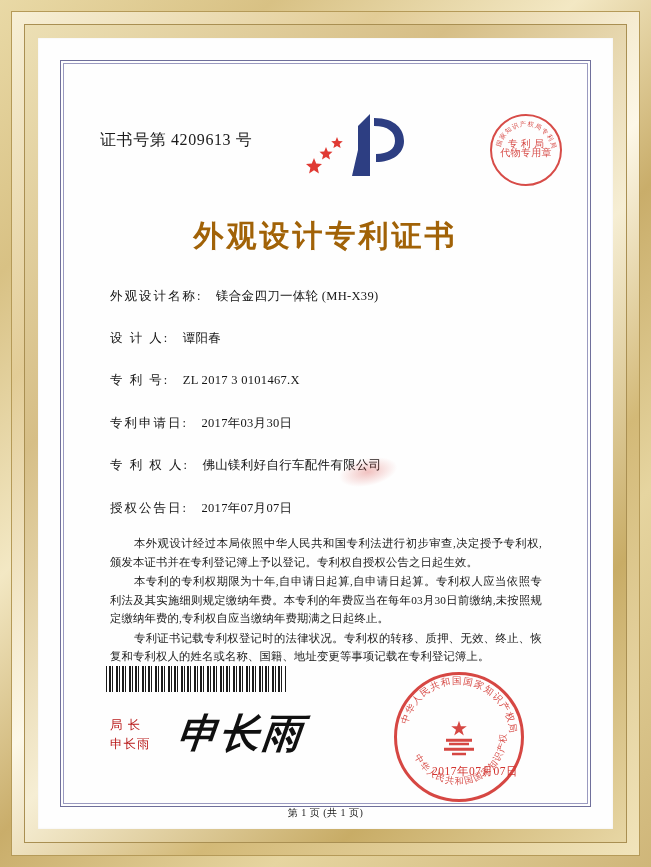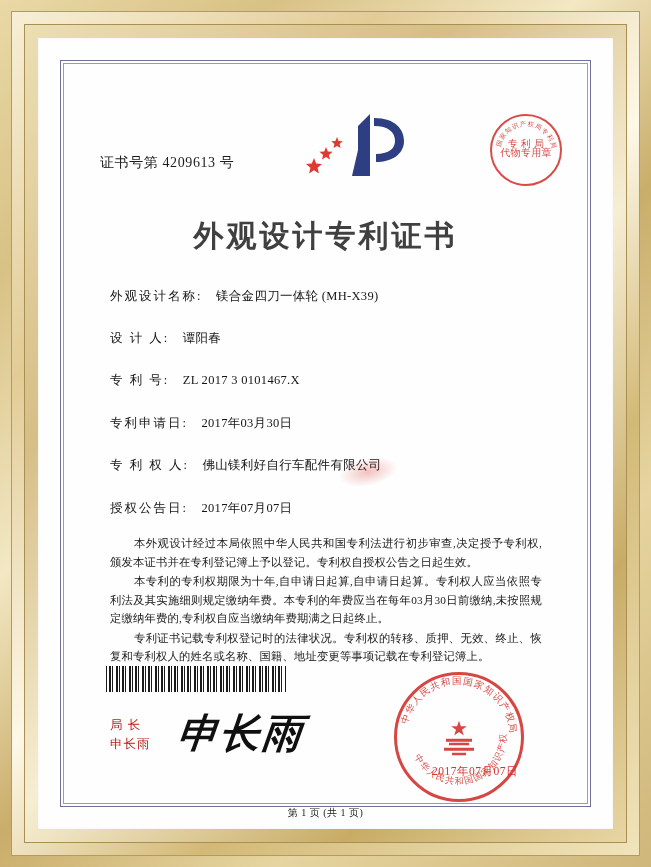--- a/index.html
+++ b/index.html
@@ -43,23 +43,22 @@
   .page-border2{
     position:absolute;left:25px;top:25px;right:25px;bottom:25px;
     border:1px solid #9a9ac0;
     box-sizing:border-box;
     pointer-events:none;
   }
 
   
   .cert-no{
     position:absolute;left:62px;top:92px;
-    font-size:14px;color:#1b1b1b;letter-spacing:.6px;
-    font-family:"Liberation Serif", serif;
-    margin-top:24px;
+    font-size:16px;color:#1b1b1b;letter-spacing:.6px;
+    font-family:"Liberation Serif", serif;
   }
 
   
   .logo{
     position:absolute;left:258px;top:72px;width:120px;height:78px;
   }
 
   
   .seal-top{
     position:absolute;left:452px;top:76px;width:68px;height:68px;
@@ -70,21 +69,21 @@
     position:absolute;left:0;top:0;width:68px;height:68px;
   }
   .seal-top .ctr{
     position:absolute;left:0;top:24px;width:68px;text-align:center;
     color:#d2342f;font-size:10px;line-height:8.5px;letter-spacing:.3px;
   }
 
   
   .title{
     position:absolute;left:0;top:178px;width:575px;text-align:center;
-    font-size:30px;font-weight:bold;color:#404040;letter-spacing:3px;
+    font-size:30px;font-weight:bold;color:#a16207;letter-spacing:3px;
     font-family:"Liberation Serif", serif;
   }
 
   
   .field{
     position:absolute;left:72px;font-size:12.5px;color:#151515;
     letter-spacing:.4px;white-space:nowrap;
   }
   .field .lbl{letter-spacing:2px;}
   .field .val{margin-left:10px;letter-spacing:.3px;}

